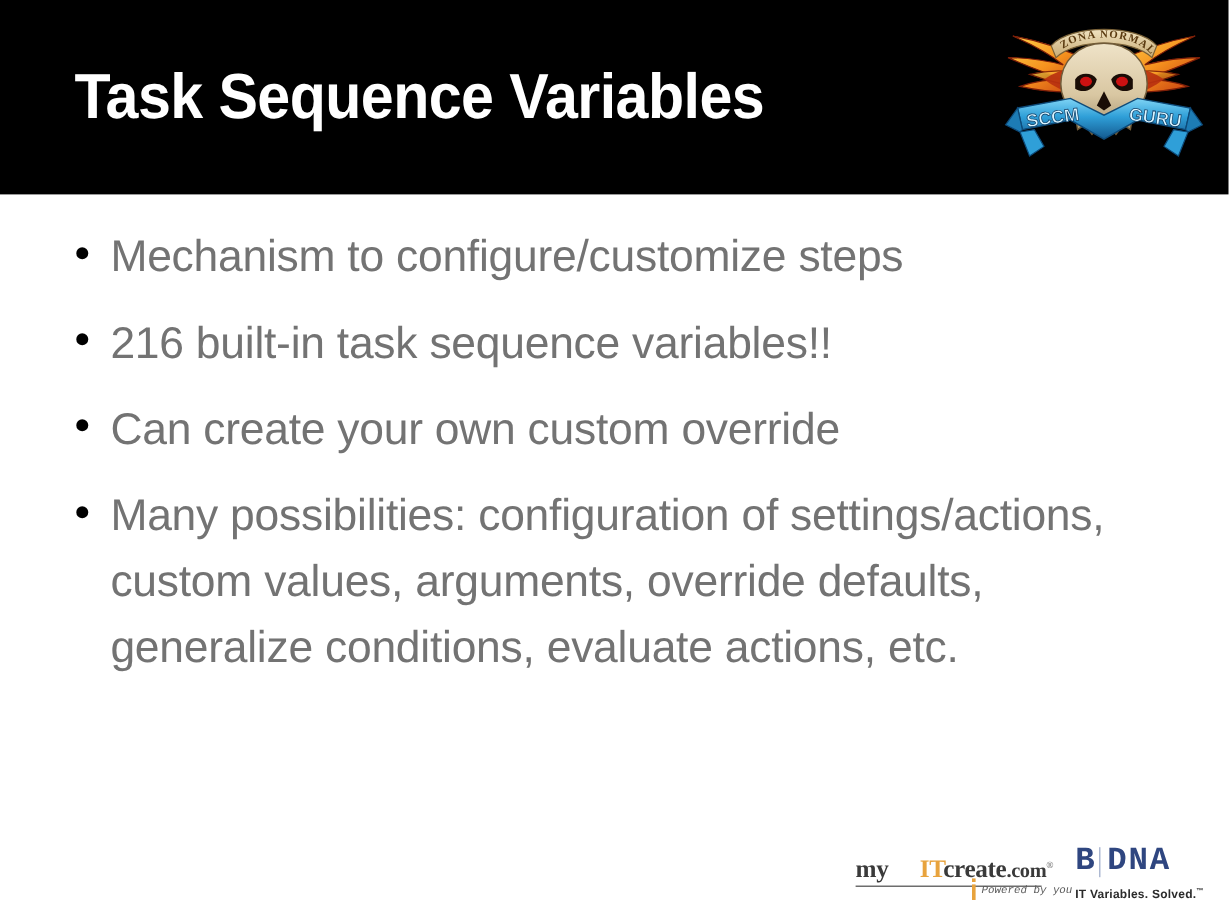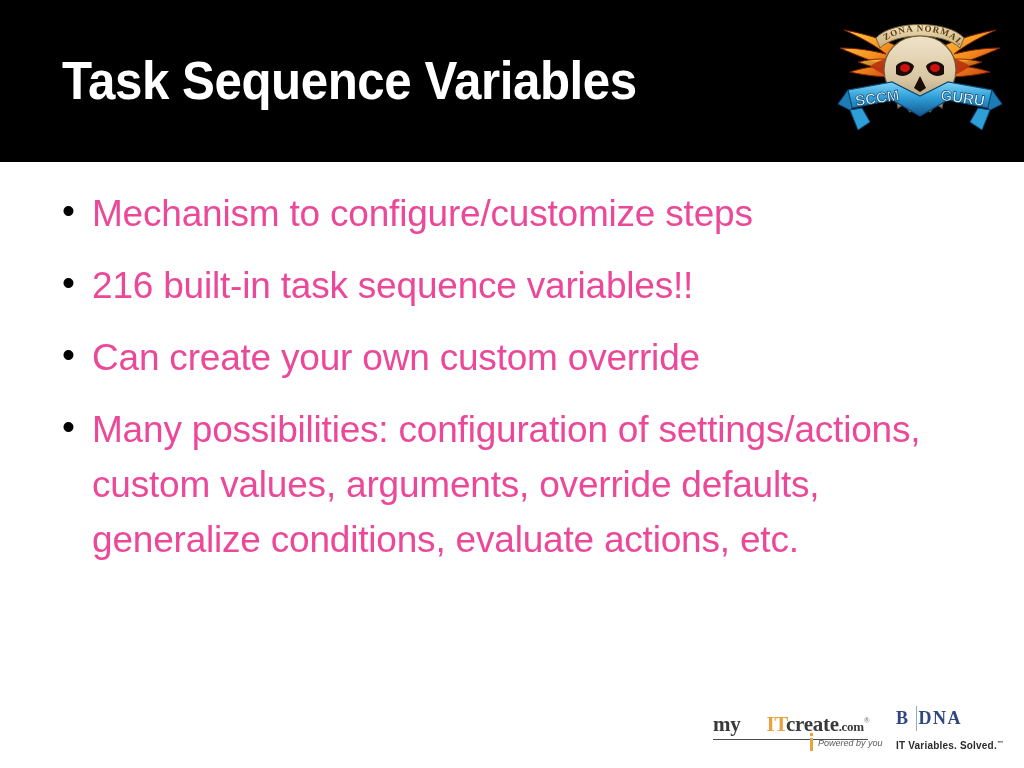--- a/index.html
+++ b/index.html
@@ -69,21 +69,21 @@
     width: 36px;
     color: #000000;
     font-size: 37px;
     line-height: 50px;
     text-align: left;
     padding-left: 6px;
     box-sizing: border-box;
   }
   .bullet-text {
     flex: 1 1 auto;
-    color: #ec4899;
+    color: #737373;
     font-family: "Liberation Sans", sans-serif;
     font-size: 37px;
     line-height: 55px;
     letter-spacing: -0.2px;
   }
   .bullet-row.wrapped .bullet-text { max-width: 840px; }
 
   
   .footer-logos {
     position: absolute;
@@ -102,21 +102,21 @@
   .mif-wordmark {
     font-family: "Liberation Serif", serif;
     font-weight: bold;
     font-size: 21px;
     line-height: 22px;
     color: #3a3a3a;
     white-space: nowrap;
     letter-spacing: -0.3px;
   }
   .mif-it { color: #e8a33d; margin-left: 26px; }
-  .mif-dom { font-size: 13px; }
+  .mif-dom { font-size: 17px; }
   .mif-tm {
     font-size: 8px;
     vertical-align: super;
     color: #888;
   }
   .mif-rule {
     margin-top: 1px;
     width: 155px;
     height: 1px;
     background: #4a4a4a;
@@ -139,39 +139,39 @@
     left: 97px;
     top: -9px;
     width: 3px;
     height: 3px;
     background: #e8a33d;
   }
   .mif-tagline {
     position: absolute;
     left: 105px;
     top: -4px;
-    font-family: Liberation Sans, sans-serif;
+    font-family: Liberation Mono, monospace;
     font-style: italic;
     font-size: 9px;
     color: #5a5a5a;
     white-space: nowrap;
   }
 
   .bdna-logo {
     position: absolute;
     left: 896px;
     top: 4px;
     width: 110px;
     height: 48px;
   }
   .bdna-wordmark {
     position: relative;
-    font-family: Liberation Serif, serif;
+    font-family: Liberation Mono, monospace;
     font-weight: bold;
-    font-size: 18px;
+    font-size: 27px;
     line-height: 29px;
     color: #2f4680;
     letter-spacing: 1.5px;
     white-space: nowrap;
   }
   .bdna-divider {
     position: absolute;
     left: 20px;
     top: 2px;
     width: 1px;

